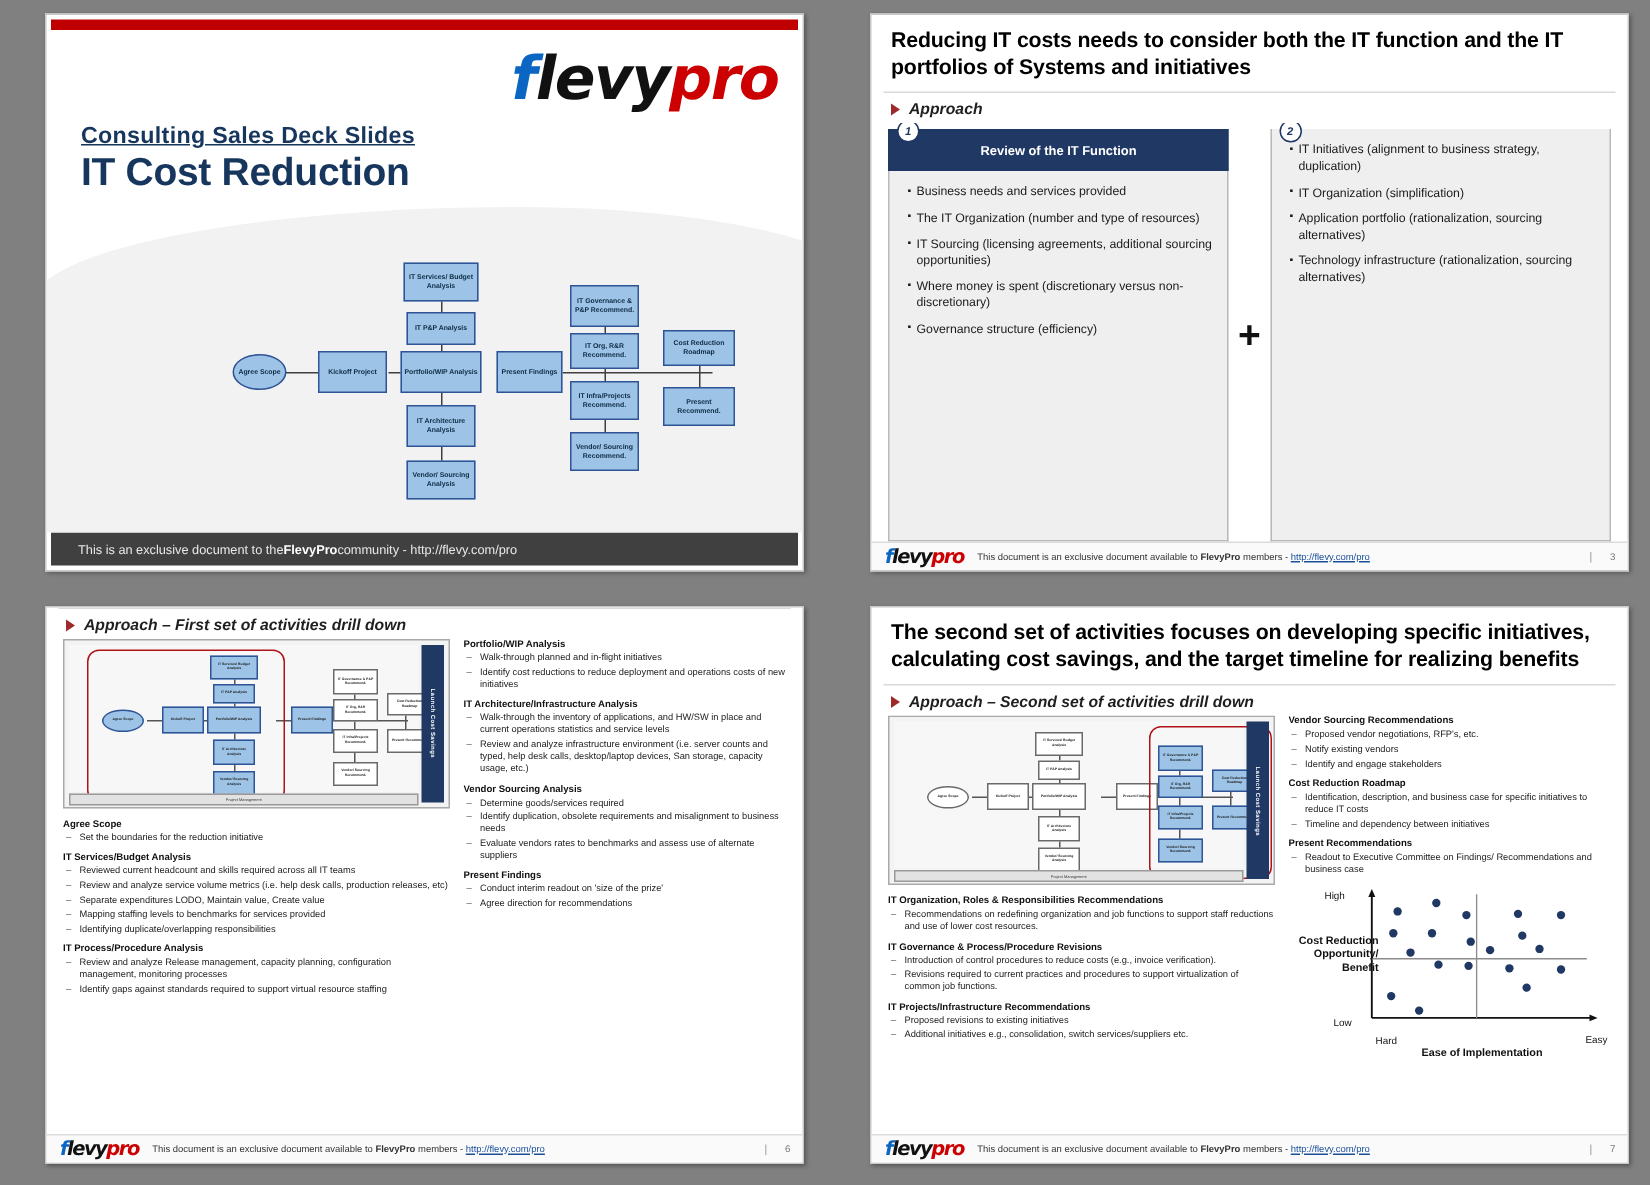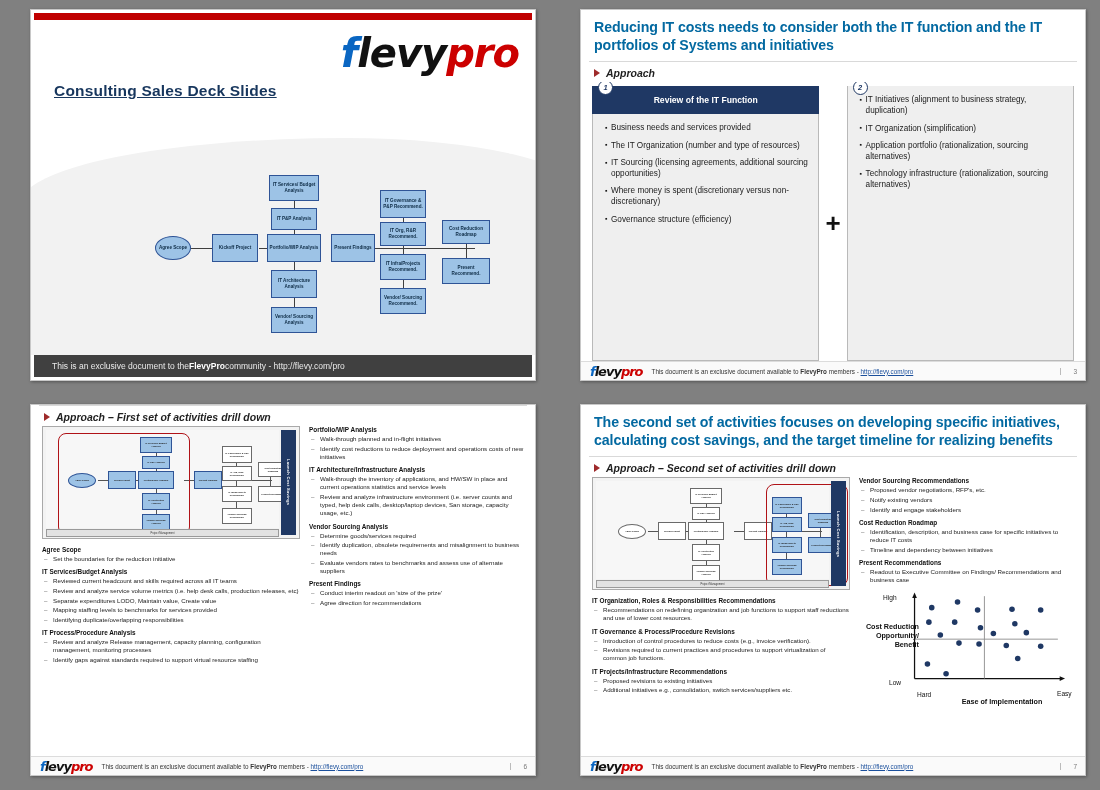--- a/index.html
+++ b/index.html
@@ -69,21 +69,21 @@
     position:absolute; background:#9dc3e6; border:1px solid #2f5496;
     border-radius:50%; color:#0d2b45; font-size:4.6px; font-weight:bold;
     line-height:1.35; display:flex; align-items:center; justify-content:center;
     text-align:center;
   }
   .fl { position:absolute; background:#3f3f3f; }
 
   
   .cs { display:flex; flex-direction:column; height:100%; }
   .cs-title {
-    color:#0369a1; font-weight:bold; font-size:14.2px; line-height:1.24;
+    color:#000000; font-weight:bold; font-size:14.2px; line-height:1.24;
     padding:9px 14px 7px 13px; letter-spacing:-.1px;
   }
   .cs-title-rule { height:1px; background:#d9d9d9; margin:0 8px; }
   .cs-approach {
     display:flex; align-items:center; gap:6px;
     padding:5px 0 3px 13px;
     color:#1f1f1f; font-style:italic; font-weight:bold; font-size:10.5px;
   }
   .tri {
     width:0;height:0;border-left:6px solid #9e2a2b;
@@ -194,20 +194,21 @@
 
   <div class="slide-cell">
     <div class="slide s1">
       <div class="s1-redbar"></div>
       <div class="s1-body">
         <div class="s1-swoosh"></div>
 
         <div class="logo s1-logo"><span class="f">f</span><span class="levy">levy</span><span class="pro">pro</span></div>
 
         <div class="s1-sub">Consulting Sales Deck Slides</div>
+        <div class="s1-title">IT Cost Reduction</div>
 
         <div class="flow">
 
           <div class="fl" style="left:158px;top:228px;width:24px;height:1px;"></div>
           <div class="fl" style="left:228px;top:228px;width:28px;height:1px;"></div>
           <div class="fl" style="left:263px;top:178px;width:1px;height:102px;"></div>
           <div class="fl" style="left:263px;top:280px;width:1px;height:18px;"></div>
           <div class="fl" style="left:302px;top:228px;width:22px;height:1px;"></div>
           <div class="fl" style="left:344px;top:228px;width:100px;height:1px;"></div>
           <div class="fl" style="left:372px;top:185px;width:1px;height:100px;"></div>
@@ -542,21 +543,21 @@
                   <circle cx="177.20" cy="77.50" r="3.1" fill="#1f3864"></circle>
                   <circle cx="202.80" cy="23.50" r="3.1" fill="#1f3864"></circle>
                   <circle cx="202.80" cy="64.00" r="3.1" fill="#1f3864"></circle>
                 </g>
             </svg>
             <span class="c-tick" style="left:24px;top:5px;">High</span>
             <span class="c-tick" style="left:30px;top:90px;">Low</span>
             <span class="c-tick" style="left:58px;top:102px;">Hard</span>
             <span class="c-tick" style="left:198px;top:101px;">Easy</span>
             <span class="cy-label">Cost Reduction Opportunity/ Benefit</span>
-            <span class="cx-label" style="left:88px;top:108px;width:110px;">Ease of Implementation</span>
+            <span class="cx-label" style="left:74px;top:108px;width:110px;">Ease of Implementation</span>
           </div>
         </div>
 
       </div>
       <div class="cs-foot">
         <span class="logo"><span class="f">f</span><span class="levy">levy</span><span class="pro">pro</span></span>
         <span><span>This document is an exclusive document available to </span><b>FlevyPro</b><span> members - </span><a href="#">http://flevy.com/pro</a></span>
         <span class="pg">7</span>
       </div>
     </div>

